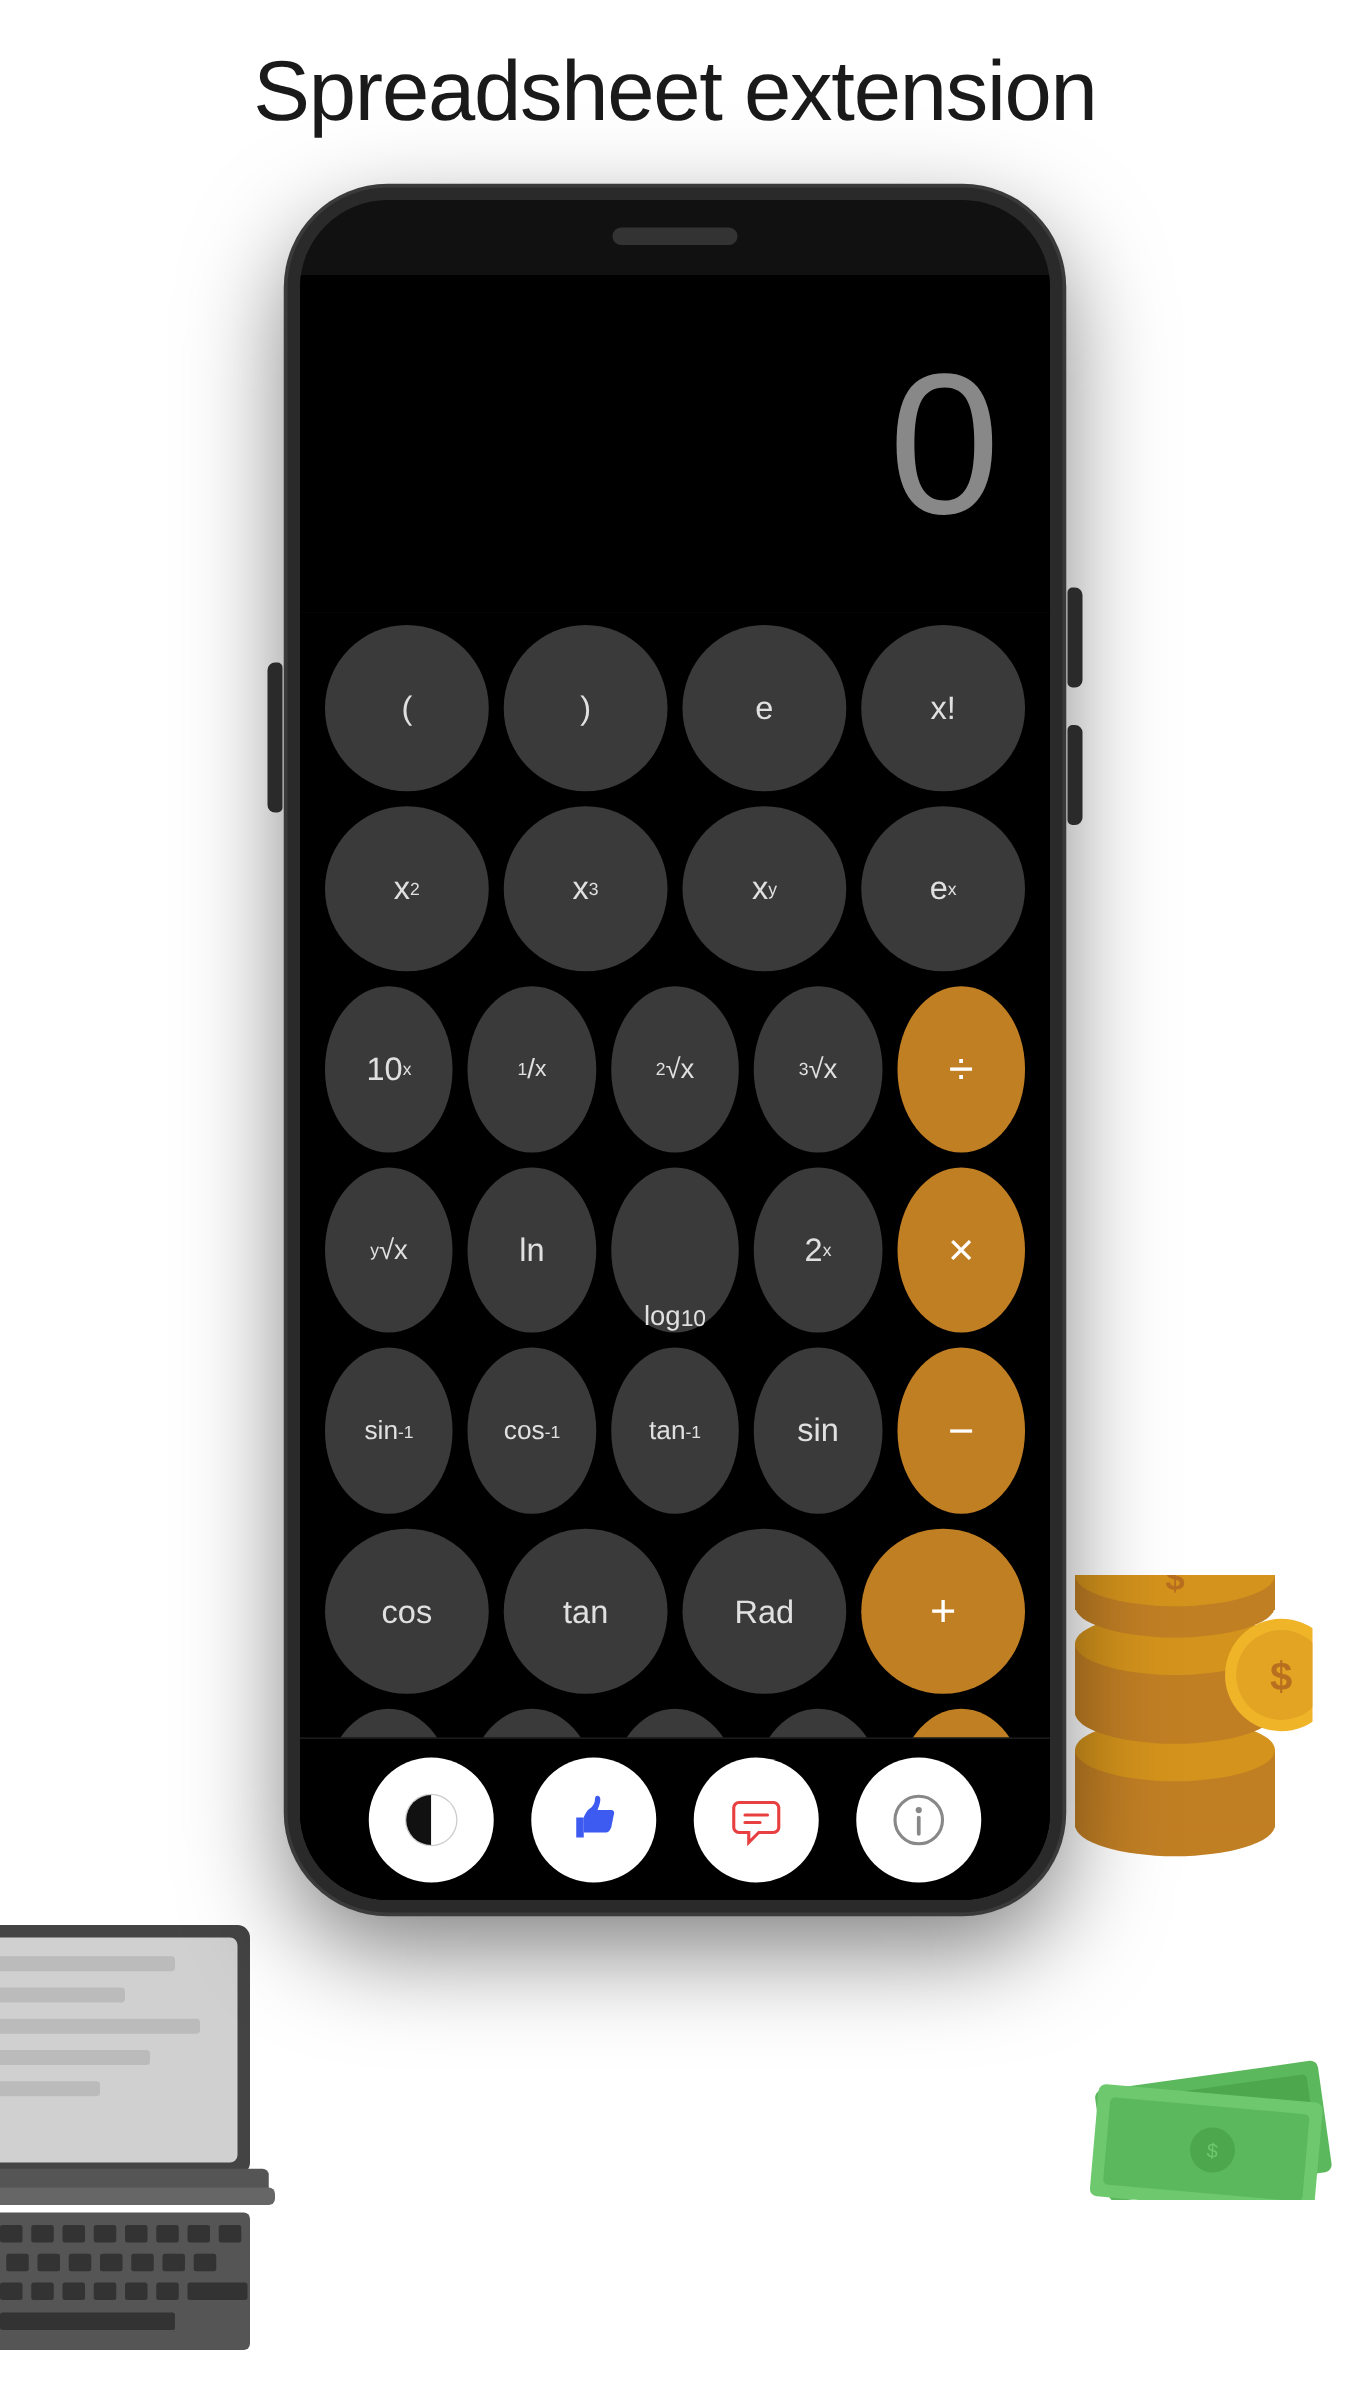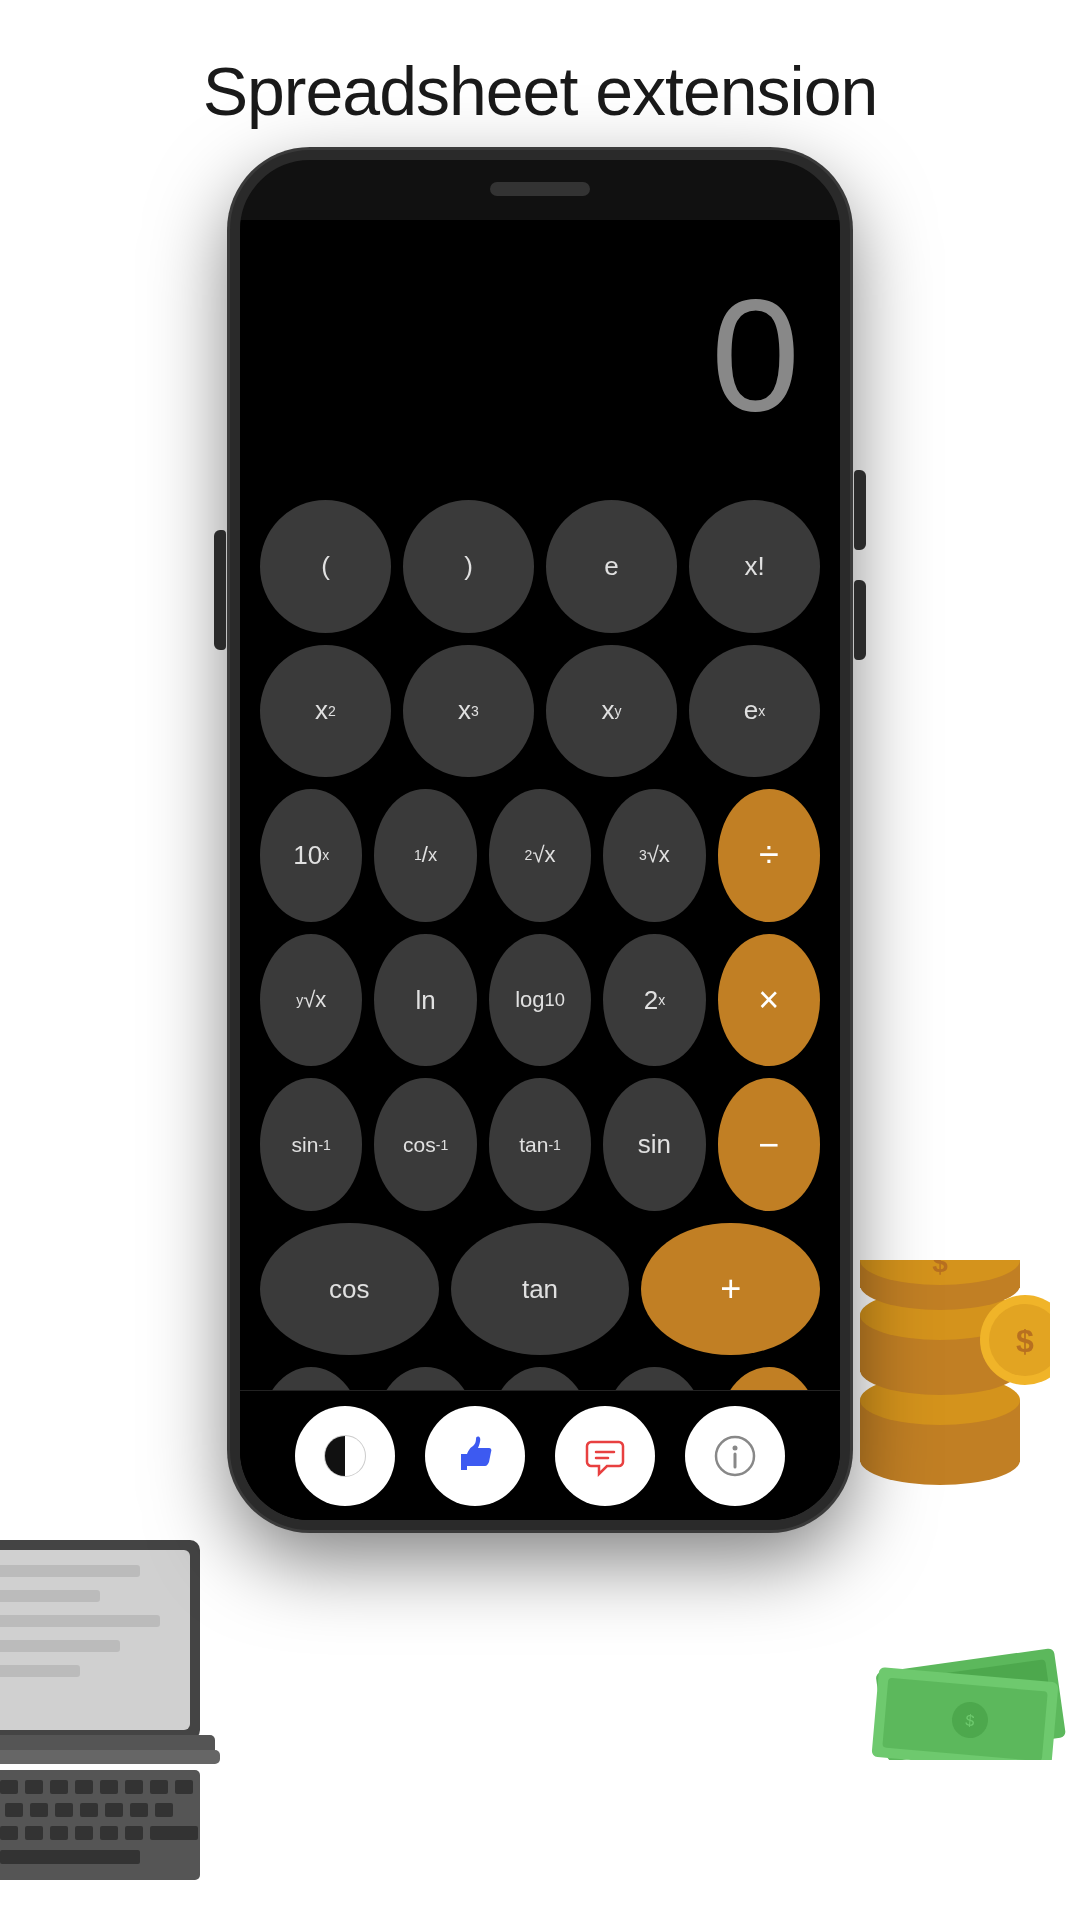--- a/index.html
+++ b/index.html
@@ -11,21 +11,21 @@
       overflow: hidden;
       position: relative;
     }
 
     
     .page-title {
       text-align: center;
       font-size: 68px;
       font-weight: 400;
       color: #1a1a1a;
-      padding-top: 52px;
+      padding-top: 34px;
       letter-spacing: -1px;
     }
 
     
     .phone-container {
       position: absolute;
       top: 150px;
       left: 50%;
       transform: translateX(-50%);
       width: 620px;
@@ -327,36 +327,37 @@
         <button class="calc-btn">10<sup>x</sup></button>
         <button class="calc-btn" style="font-size:22px;"><sup>1</sup>/<sub>x</sub></button>
         <button class="calc-btn" style="font-size:22px;"><sup>2</sup>√x</button>
         <button class="calc-btn" style="font-size:22px;"><sup>3</sup>√x</button>
         <button class="calc-btn operator">÷</button>
       </div>
 
       <div class="btn-row">
         <button class="calc-btn" style="font-size:22px;"><sup>y</sup>√x</button>
         <button class="calc-btn">ln</button>
-        <button class="calc-btn" style="font-size:22px;">log<sub>10</sub></button>
+        <button class="calc-btn" style="font-size:22px;align-items:flex-end;">log<sub>10</sub></button>
         <button class="calc-btn">2<sup>x</sup></button>
         <button class="calc-btn operator">×</button>
       </div>
 
       <div class="btn-row">
         <button class="calc-btn" style="font-size:21px;">sin<sup>-1</sup></button>
         <button class="calc-btn" style="font-size:21px;">cos<sup>-1</sup></button>
         <button class="calc-btn" style="font-size:21px;">tan<sup>-1</sup></button>
         <button class="calc-btn">sin</button>
         <button class="calc-btn operator">−</button>
       </div>
 
       <div class="btn-row">
         <button class="calc-btn">cos</button>
         <button class="calc-btn">tan</button>
+        <button class="calc-btn">Rad</button>
         <button class="calc-btn operator">+</button>
       </div>
 
       <div class="btn-row">
         <button class="calc-btn">cosh</button>
         <button class="calc-btn">tanh</button>
         <button class="calc-btn">π</button>
         <button class="calc-btn">Rand</button>
         <button class="calc-btn operator">=</button>
       </div>

